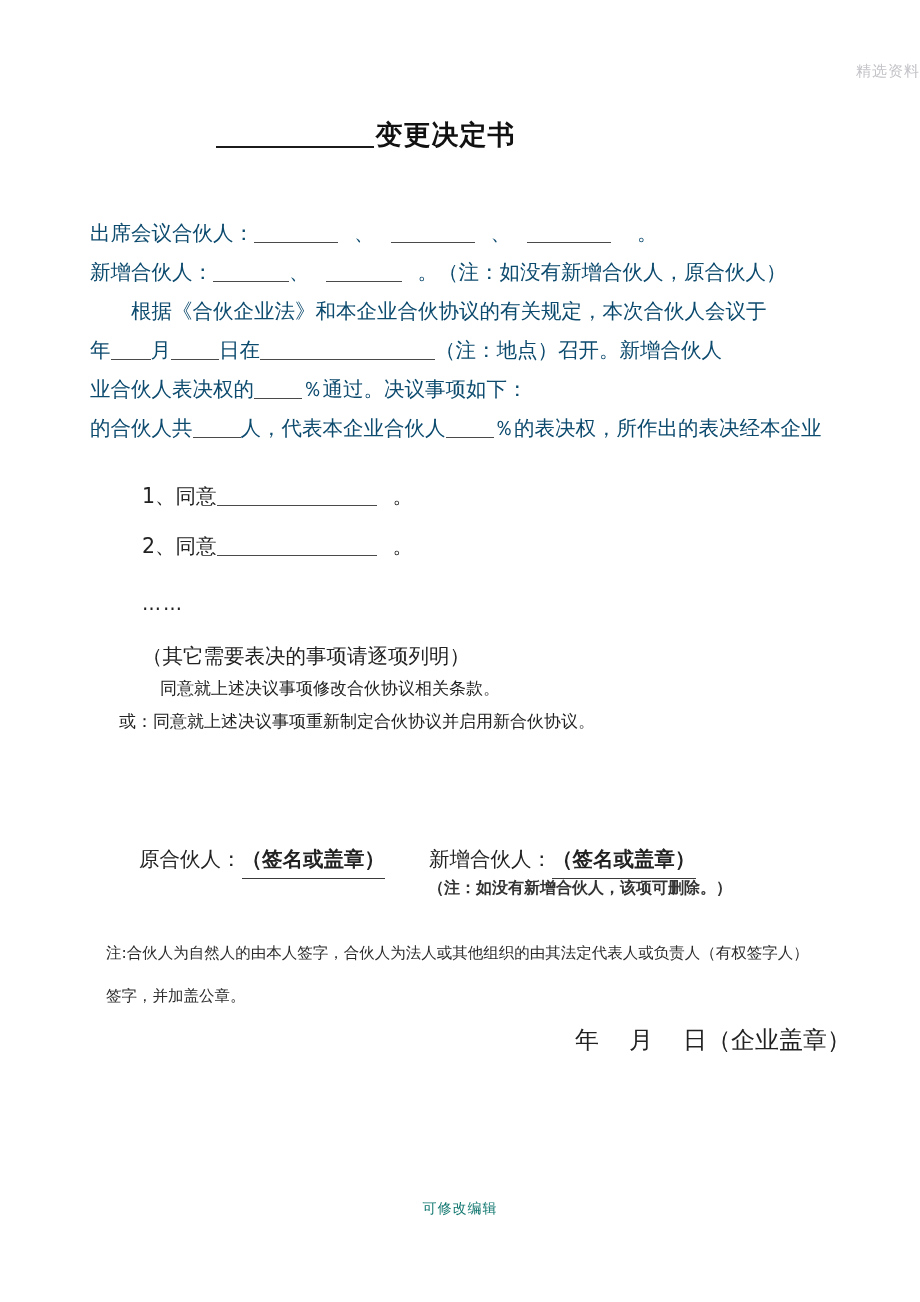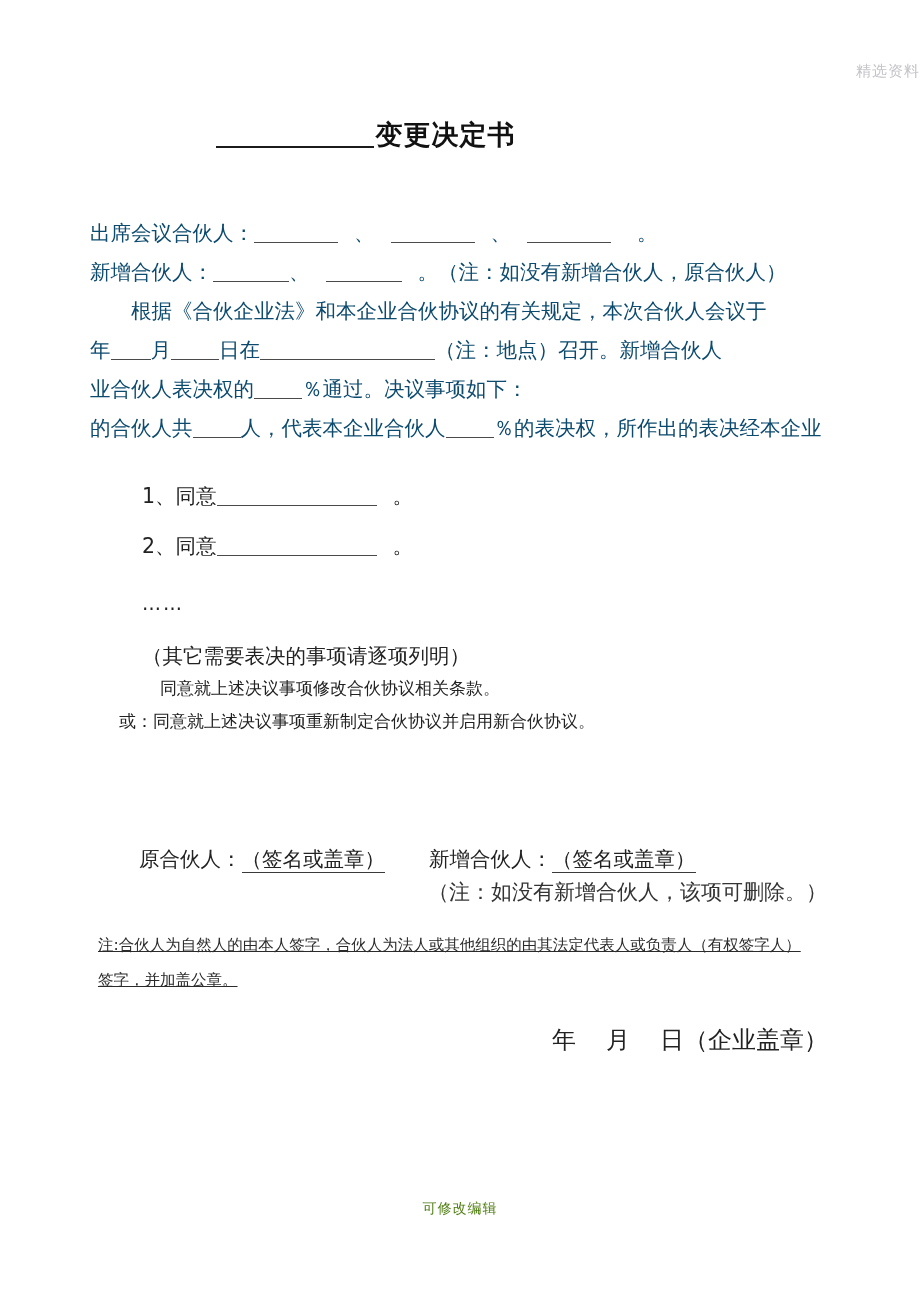--- a/index.html
+++ b/index.html
@@ -35,21 +35,21 @@
     color: #c3c3c8;
   }
   .running-foot {
     position: absolute;
     top: 1200px;
     left: 0;
     width: 920px;
     text-align: center;
     font-size: 14px;
     letter-spacing: 1px;
-    color: #4d7c0f;
+    color: #0f766e;
   }
 
   
   .doc-title {
     position: absolute;
     top: 117px;
     left: 0;
     width: 731px;
     text-align: center;
     font-size: 27px;
@@ -137,53 +137,55 @@
     position: absolute;
     top: 845px;
     left: 139px;
     width: 700px;
     font-size: 20.5px;
     color: #222;
     white-space: nowrap;
   }
   .sig-underline {
     border-bottom: 1.5px solid #3a3a3a;
-    padding-bottom: 1px;
+    padding-bottom: 7px;
+    font-weight: bold;
   }
   .sig-gap { display: inline-block; width: 44px; }
 
   .sig-note {
     position: absolute;
     top: 878px;
     left: 428px;
-    font-size: 21px;
+    font-size: 16px;
     color: #333;
     white-space: nowrap;
+    font-weight: bold;
   }
 
   
   .footnote {
     position: absolute;
     top: 924px;
     left: 90px;
     width: 752px;
     font-size: 15.5px;
     line-height: 27px;
     color: #2b2b2b;
   }
-  .footnote p { margin: 8px; text-decoration: underline; }
+  .footnote p { margin: 16px; }
 
   
   .date-line {
     position: absolute;
     top: 1024px;
     left: 0;
     width: 920px;
     text-align: right;
-    padding-right: 92px;
+    padding-right: 69px;
     box-sizing: border-box;
     font-size: 24px;
     color: #222;
     white-space: nowrap;
   }
   .date-gap { display: inline-block; width: 30px; }
 </style>
 </head>
 <body>
 

